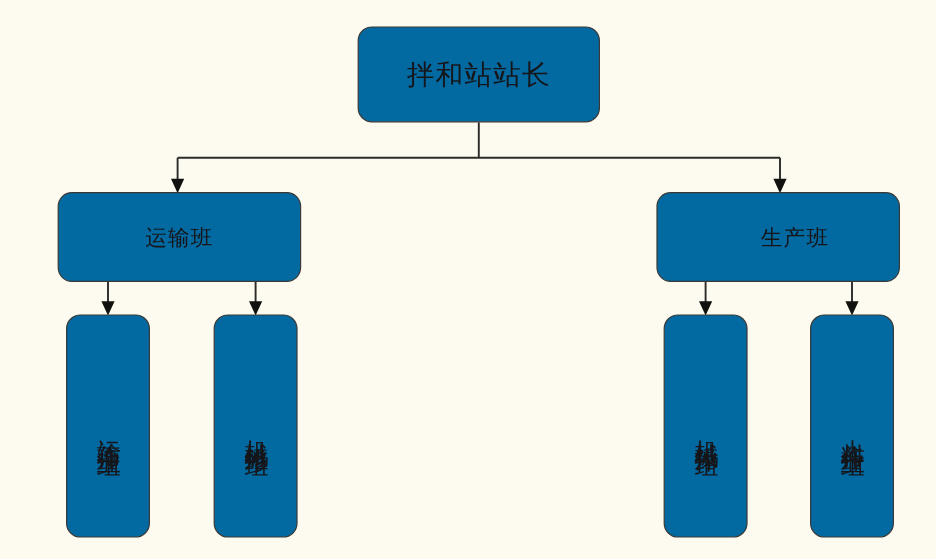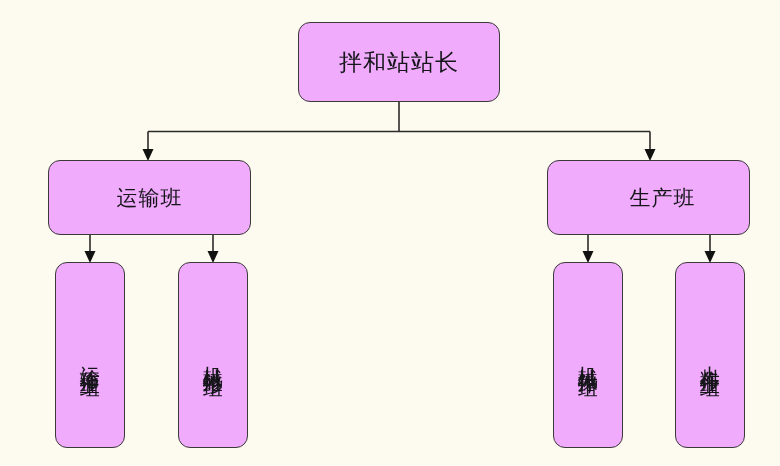--- a/index.html
+++ b/index.html
@@ -22,41 +22,41 @@
     width: 780px;
     height: 466px;
   }
 
   
   .node {
     position: absolute;
     box-sizing: border-box;
     border: 1px solid #3a3a38;
     border-radius: 12px;
-    background: #f0abfc;
+    background: #0369a1;
     display: flex;
     align-items: center;
     justify-content: center;
     color: #16161a;
   }
 
   .node-root {
     left: 298px;
     top: 22px;
     width: 202px;
     height: 80px;
     font-size: 23px;
     letter-spacing: 1px;
   }
 
   .node-mid {
     top: 160px;
     width: 203px;
     height: 75px;
-    font-size: 21px;
+    font-size: 18px;
     letter-spacing: 1px;
   }
   .node-mid-left  { left: 48px; }
   .node-mid-right { left: 547px; padding-left: 28px; }
 
   .node-leaf {
     top: 262px;
     width: 70px;
     height: 186px;
     font-size: 20px;

